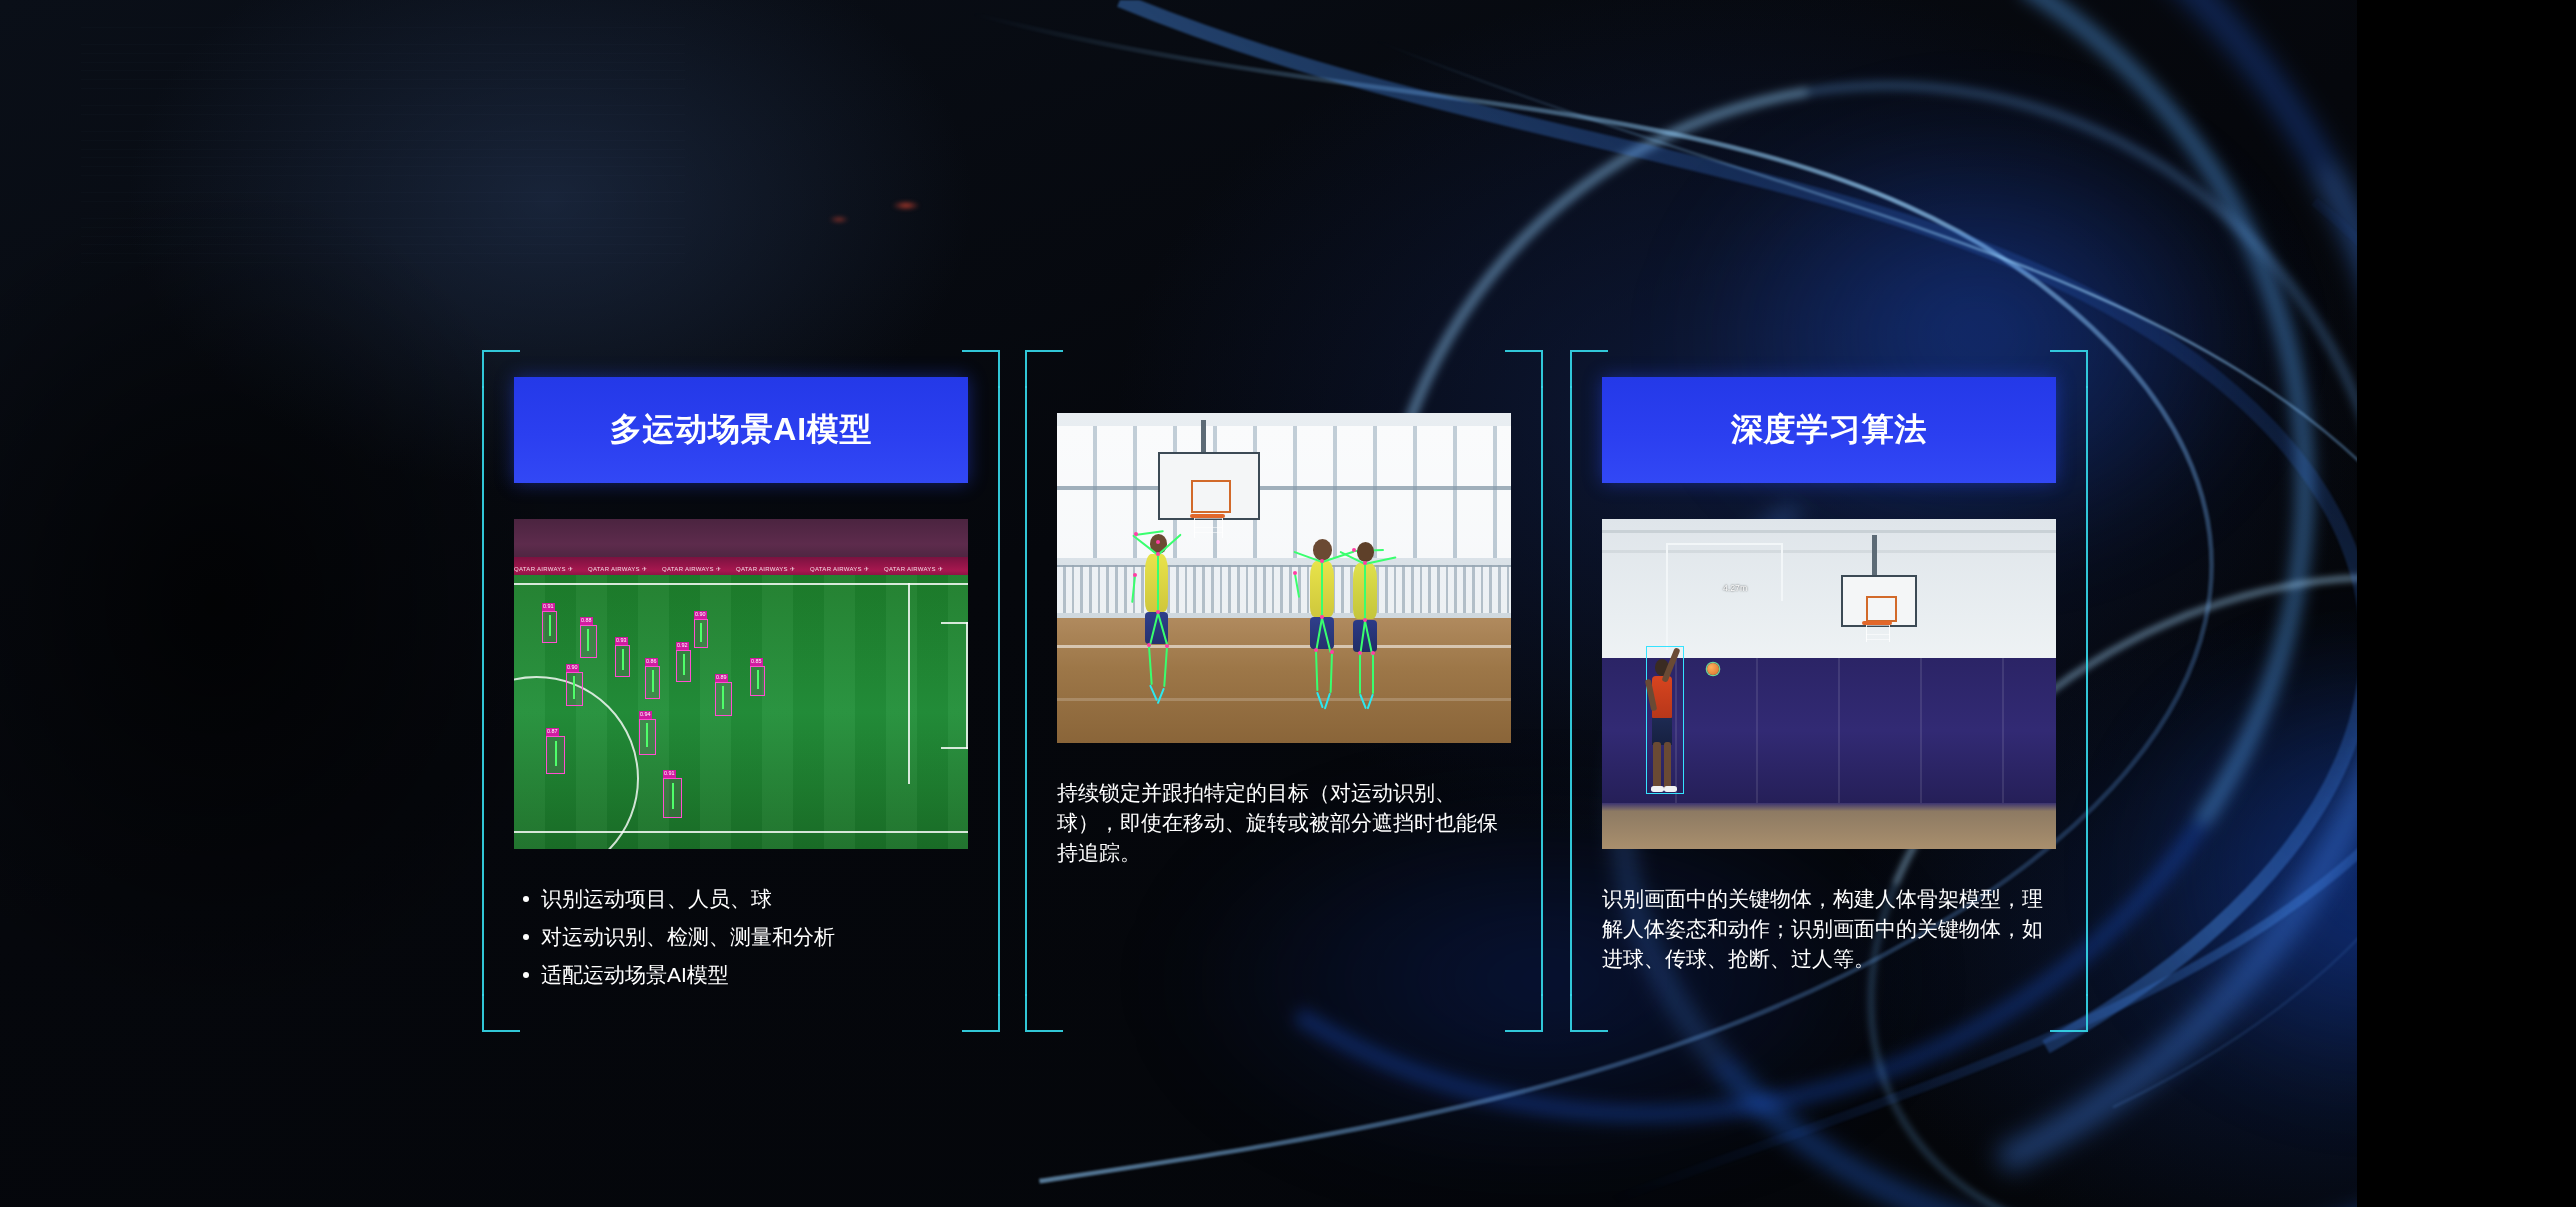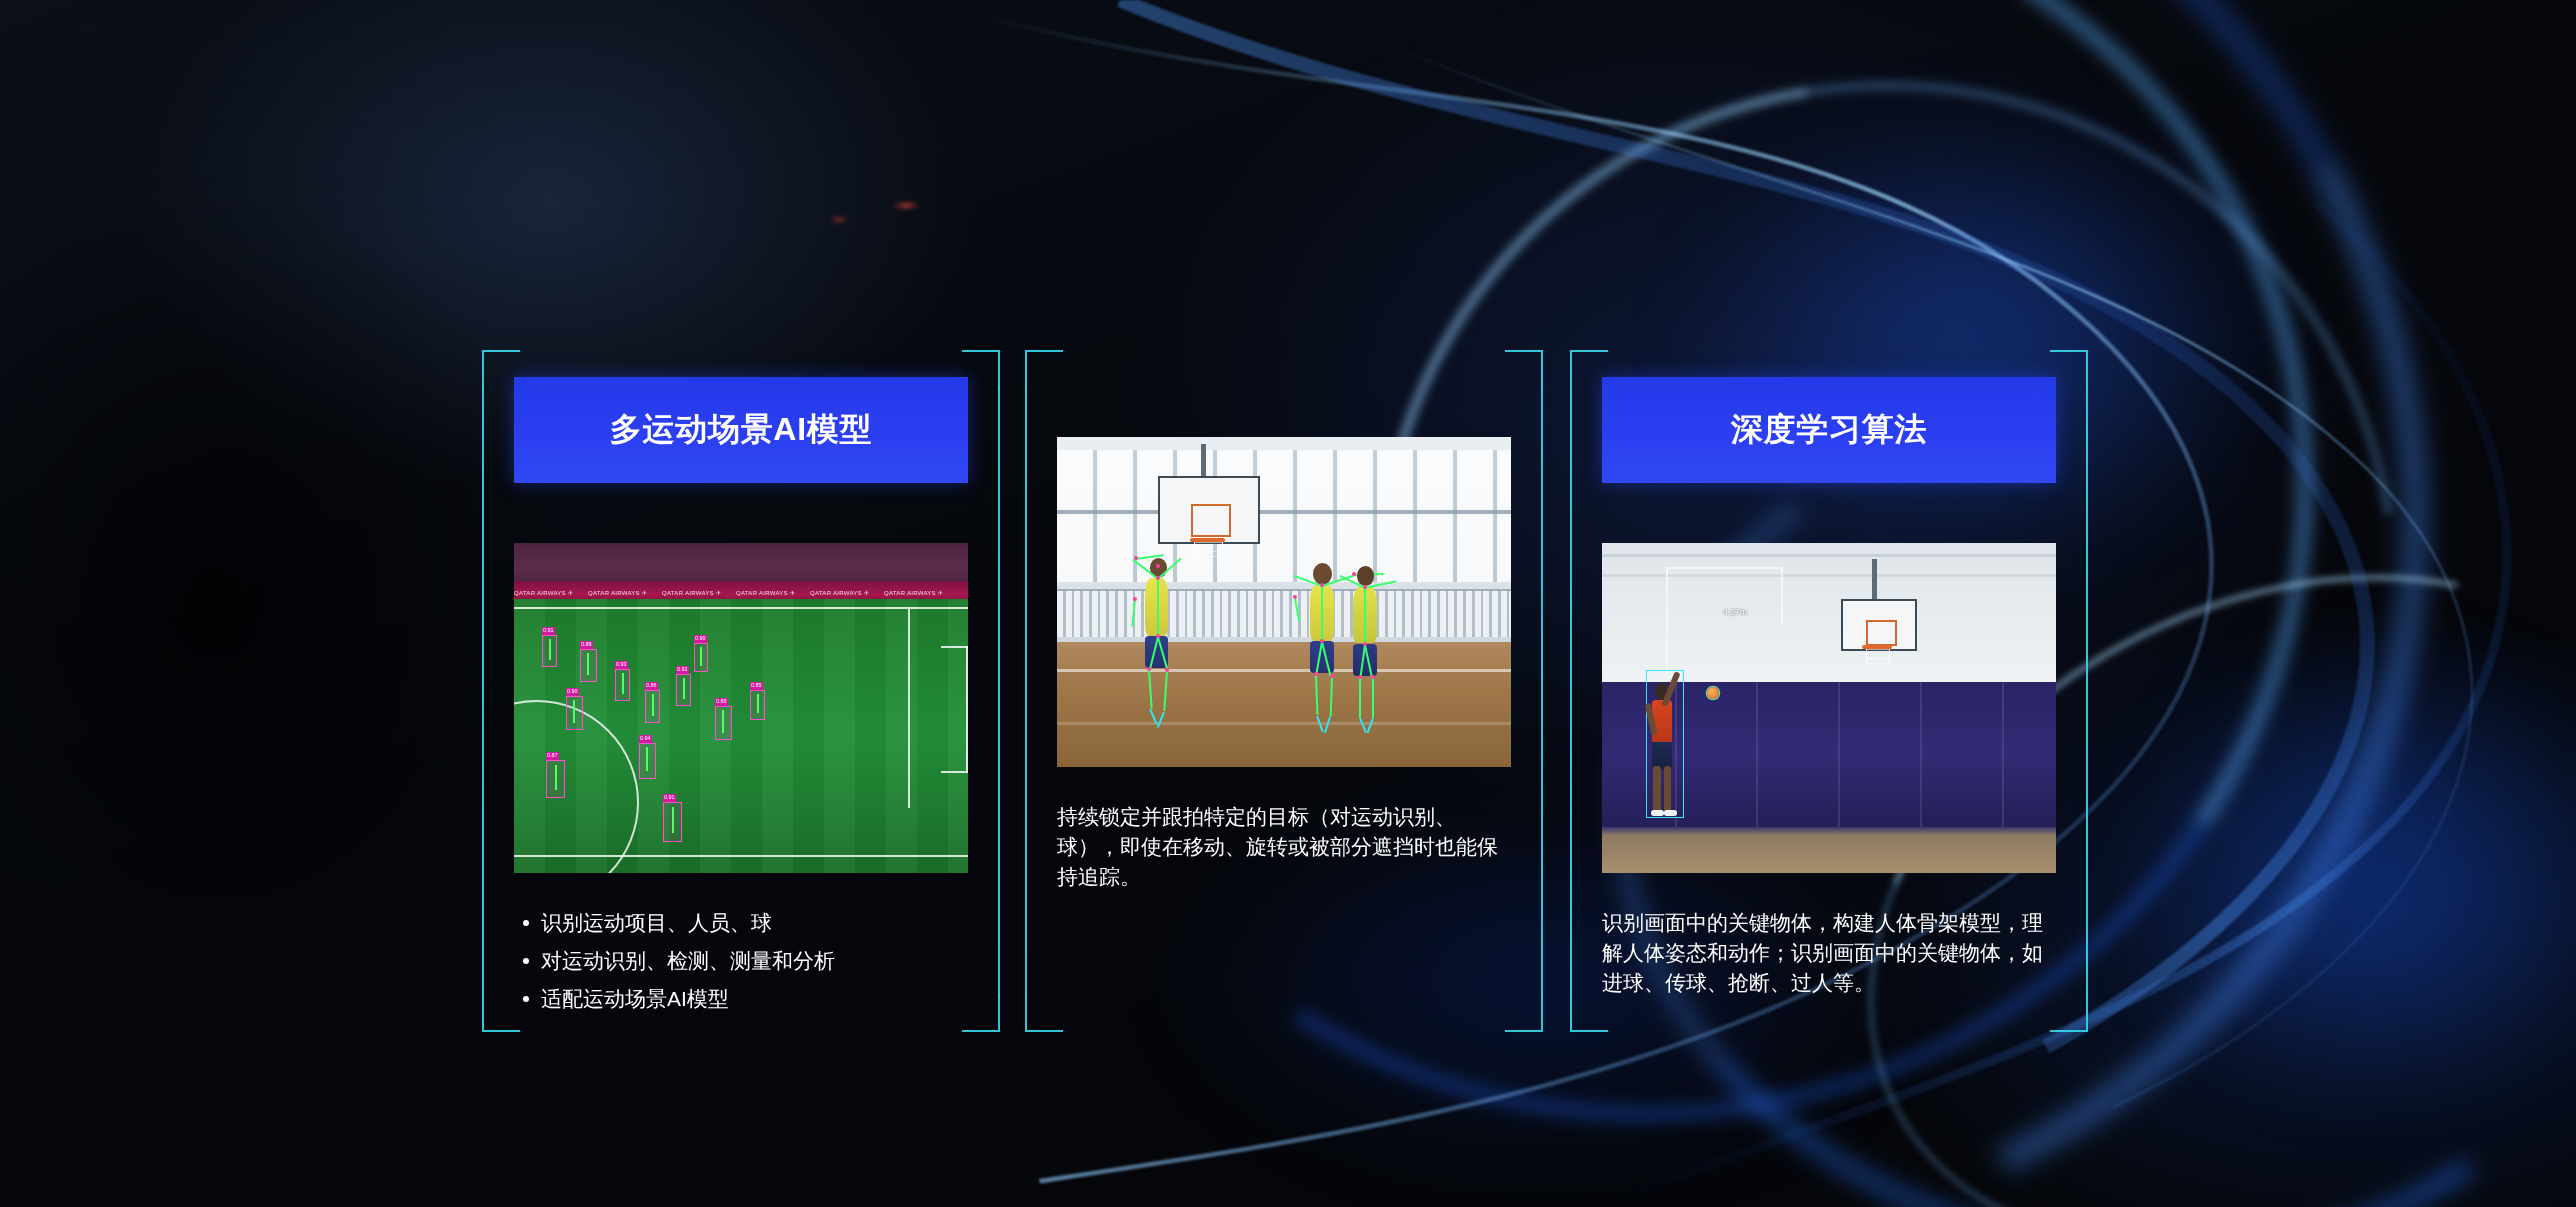--- a/index.html
+++ b/index.html
@@ -10,21 +10,21 @@
   body {
     width: 2576px;
     height: 1208px;
     overflow: hidden;
     font-family: "Liberation Sans", sans-serif;
   }
 
   
   #stage {
     position: relative;
-    width: 2576px;
+    width: 2357px;
     height: 1208px;
     background: #0f766e;
     overflow: hidden;
   }
   .bg-base {
     position: absolute;
     inset: 0;
     background:
       radial-gradient(ellipse 604px 416px at 550px 201px, rgba(40,60,95,0.50) 0%, rgba(10,16,28,0.0) 70%),
       radial-gradient(ellipse 872px 604px at 1744px 416px, rgba(18,34,80,0.65) 0%, rgba(5,8,14,0.0) 72%),
@@ -179,21 +179,21 @@
     align-items: center;
     justify-content: center;
     color: #ffffff;
     font-size: 32px;
     font-weight: bold;
     letter-spacing: 0.7px;
     box-shadow: 0 0 17.4px rgba(40,70,240,0.45);
   }
 
   .card-photo {
-    margin-top: 60px;
+    margin-top: 36px;
     height: 330px;
     position: relative;
     overflow: hidden;
     background: #0a0a10;
   }
 
   .card-body {
     margin-top: 35px;
     color: #ffffff;
     font-size: 21px;

